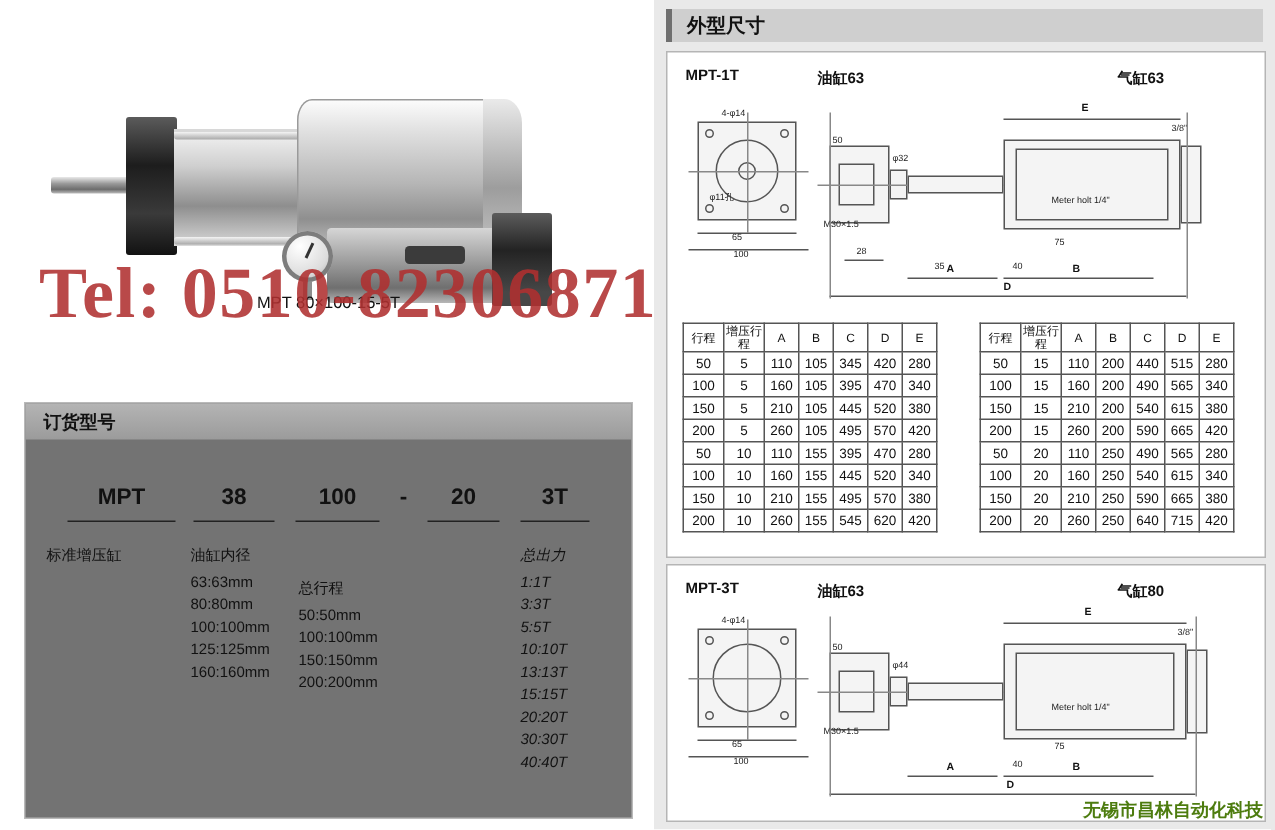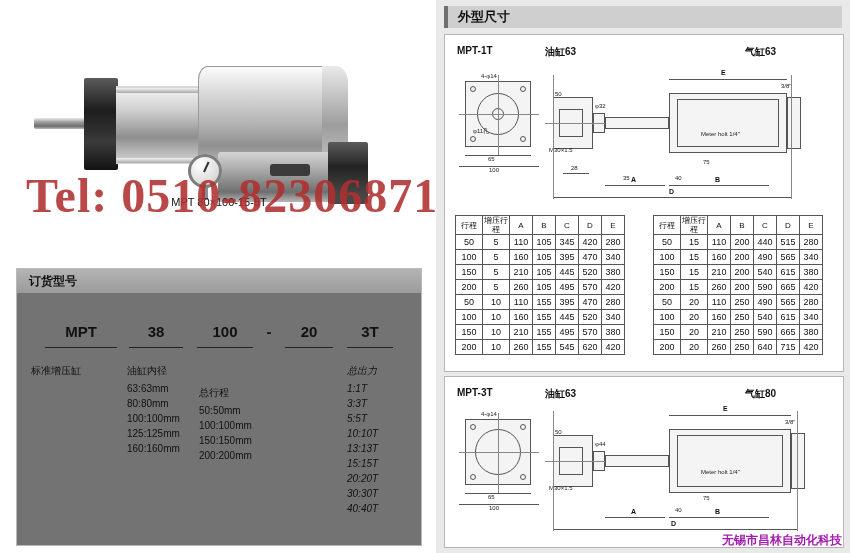--- a/index.html
+++ b/index.html
@@ -266,21 +266,21 @@
     white-space: nowrap;
     opacity: 0.88;
   }
   .wm-tel { left: 26px; top: 168px; font-size: 48px; }
   .wm-fax { left: 26px; top: 272px; font-size: 48px; }
   .company {
     position: absolute;
     right: 8px; bottom: 4px;
     font-size: 12px;
     font-weight: bold;
-    color: #a21caf;
+    color: #4d7c0f;
   }
 </style>
 </head>
 <body>
 
 <div class="page">
 
   <div class="left-col">
 
     <div class="photo-wrap">

